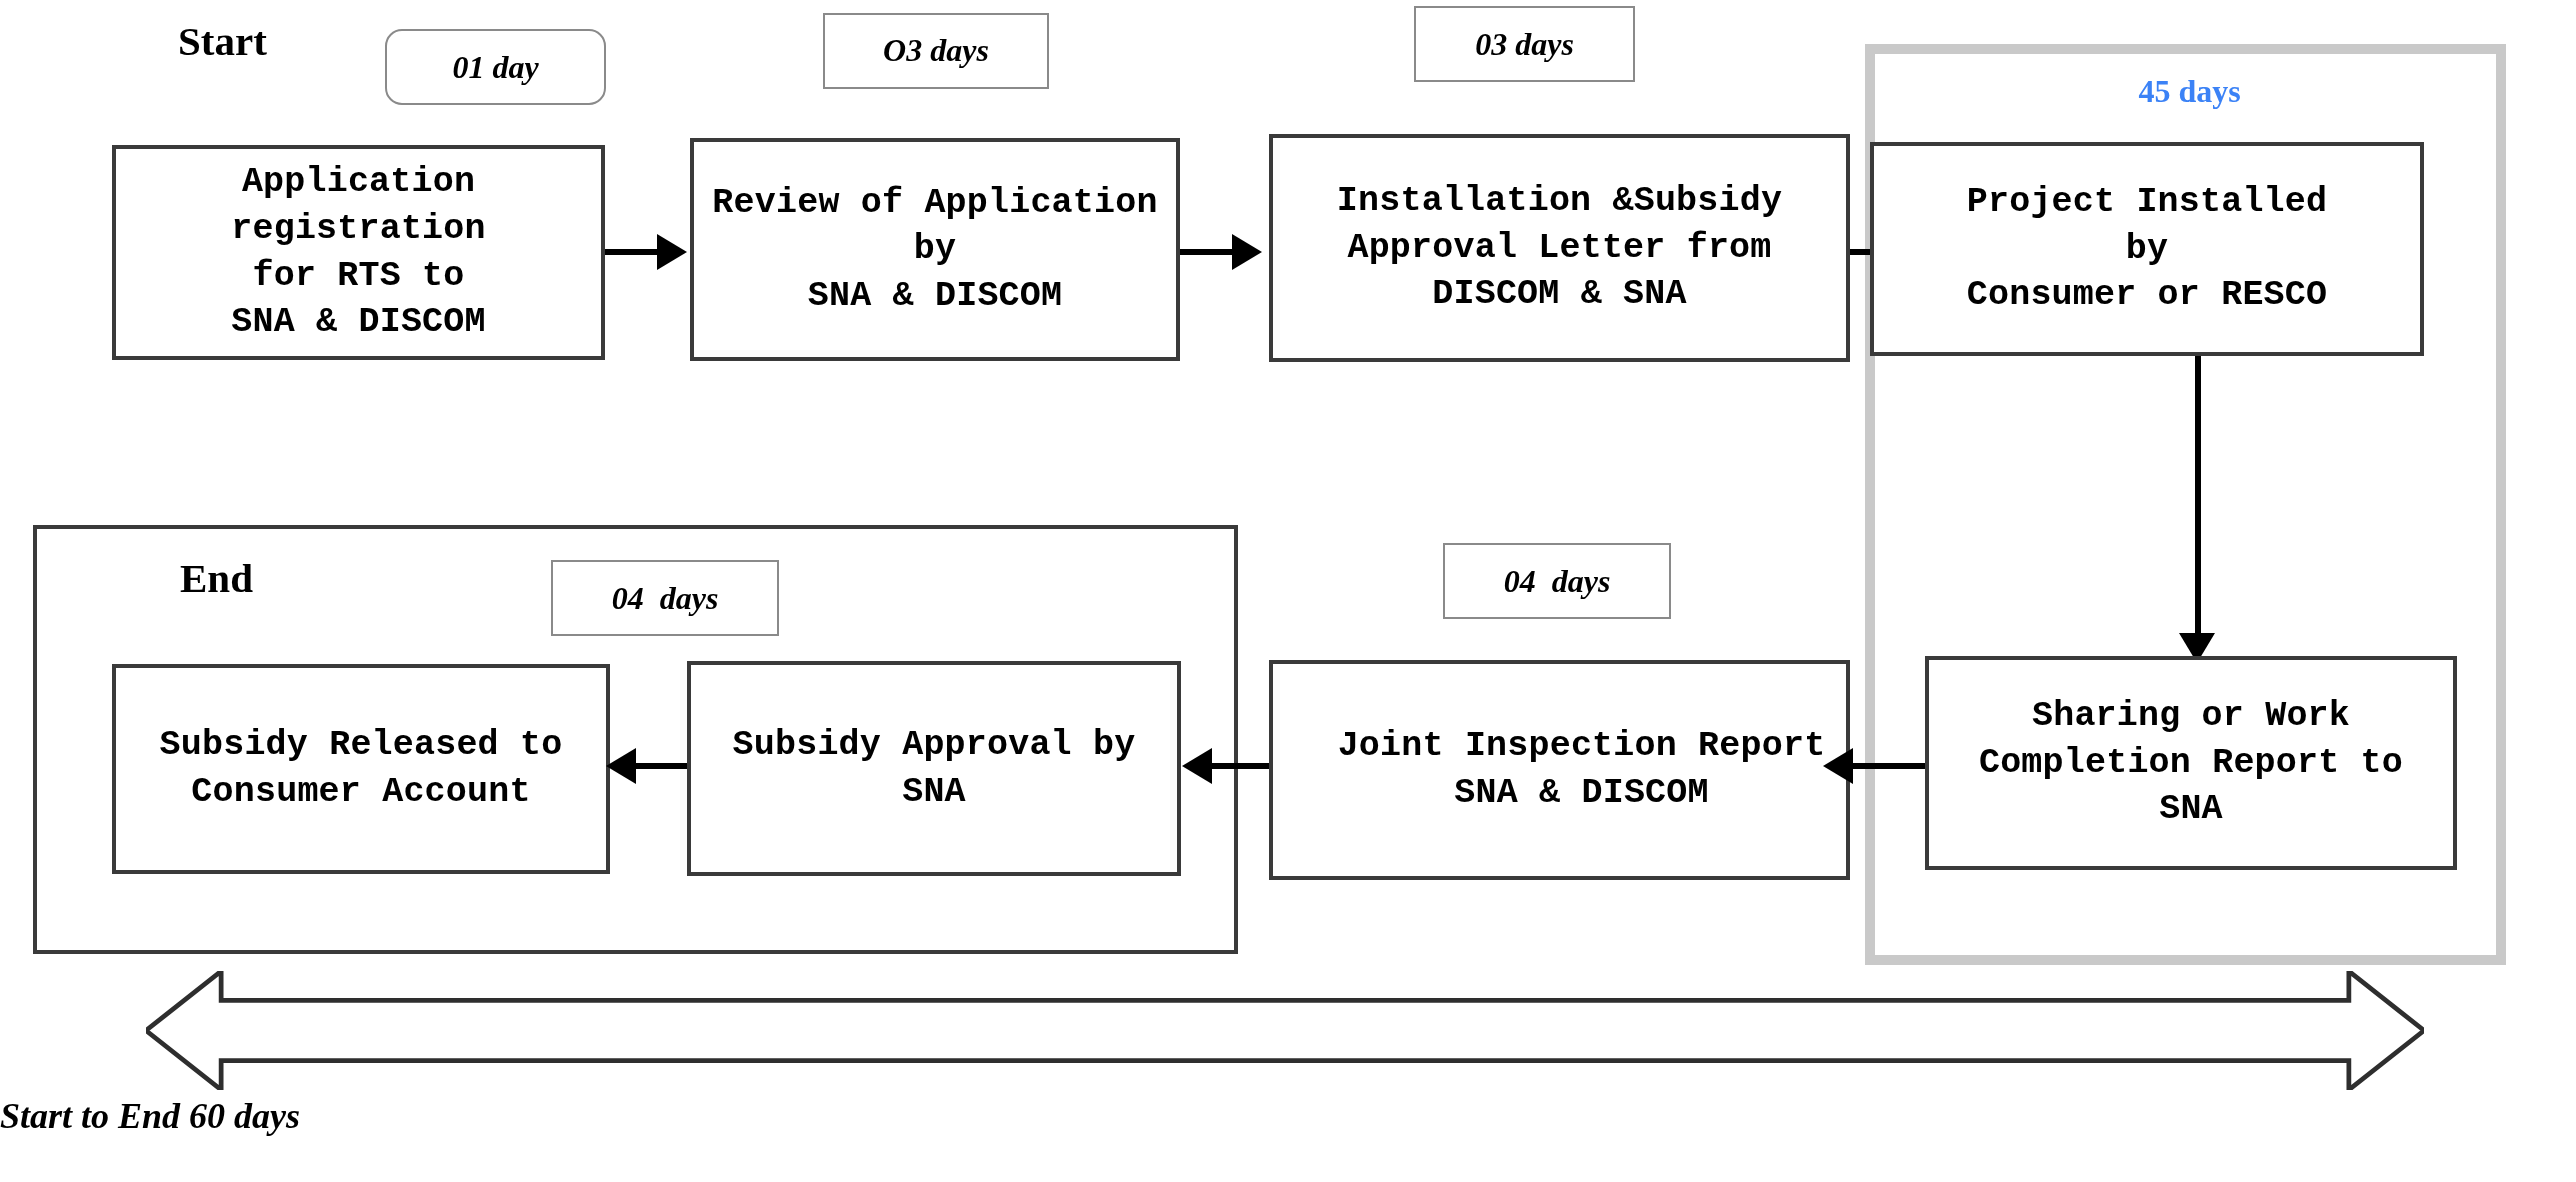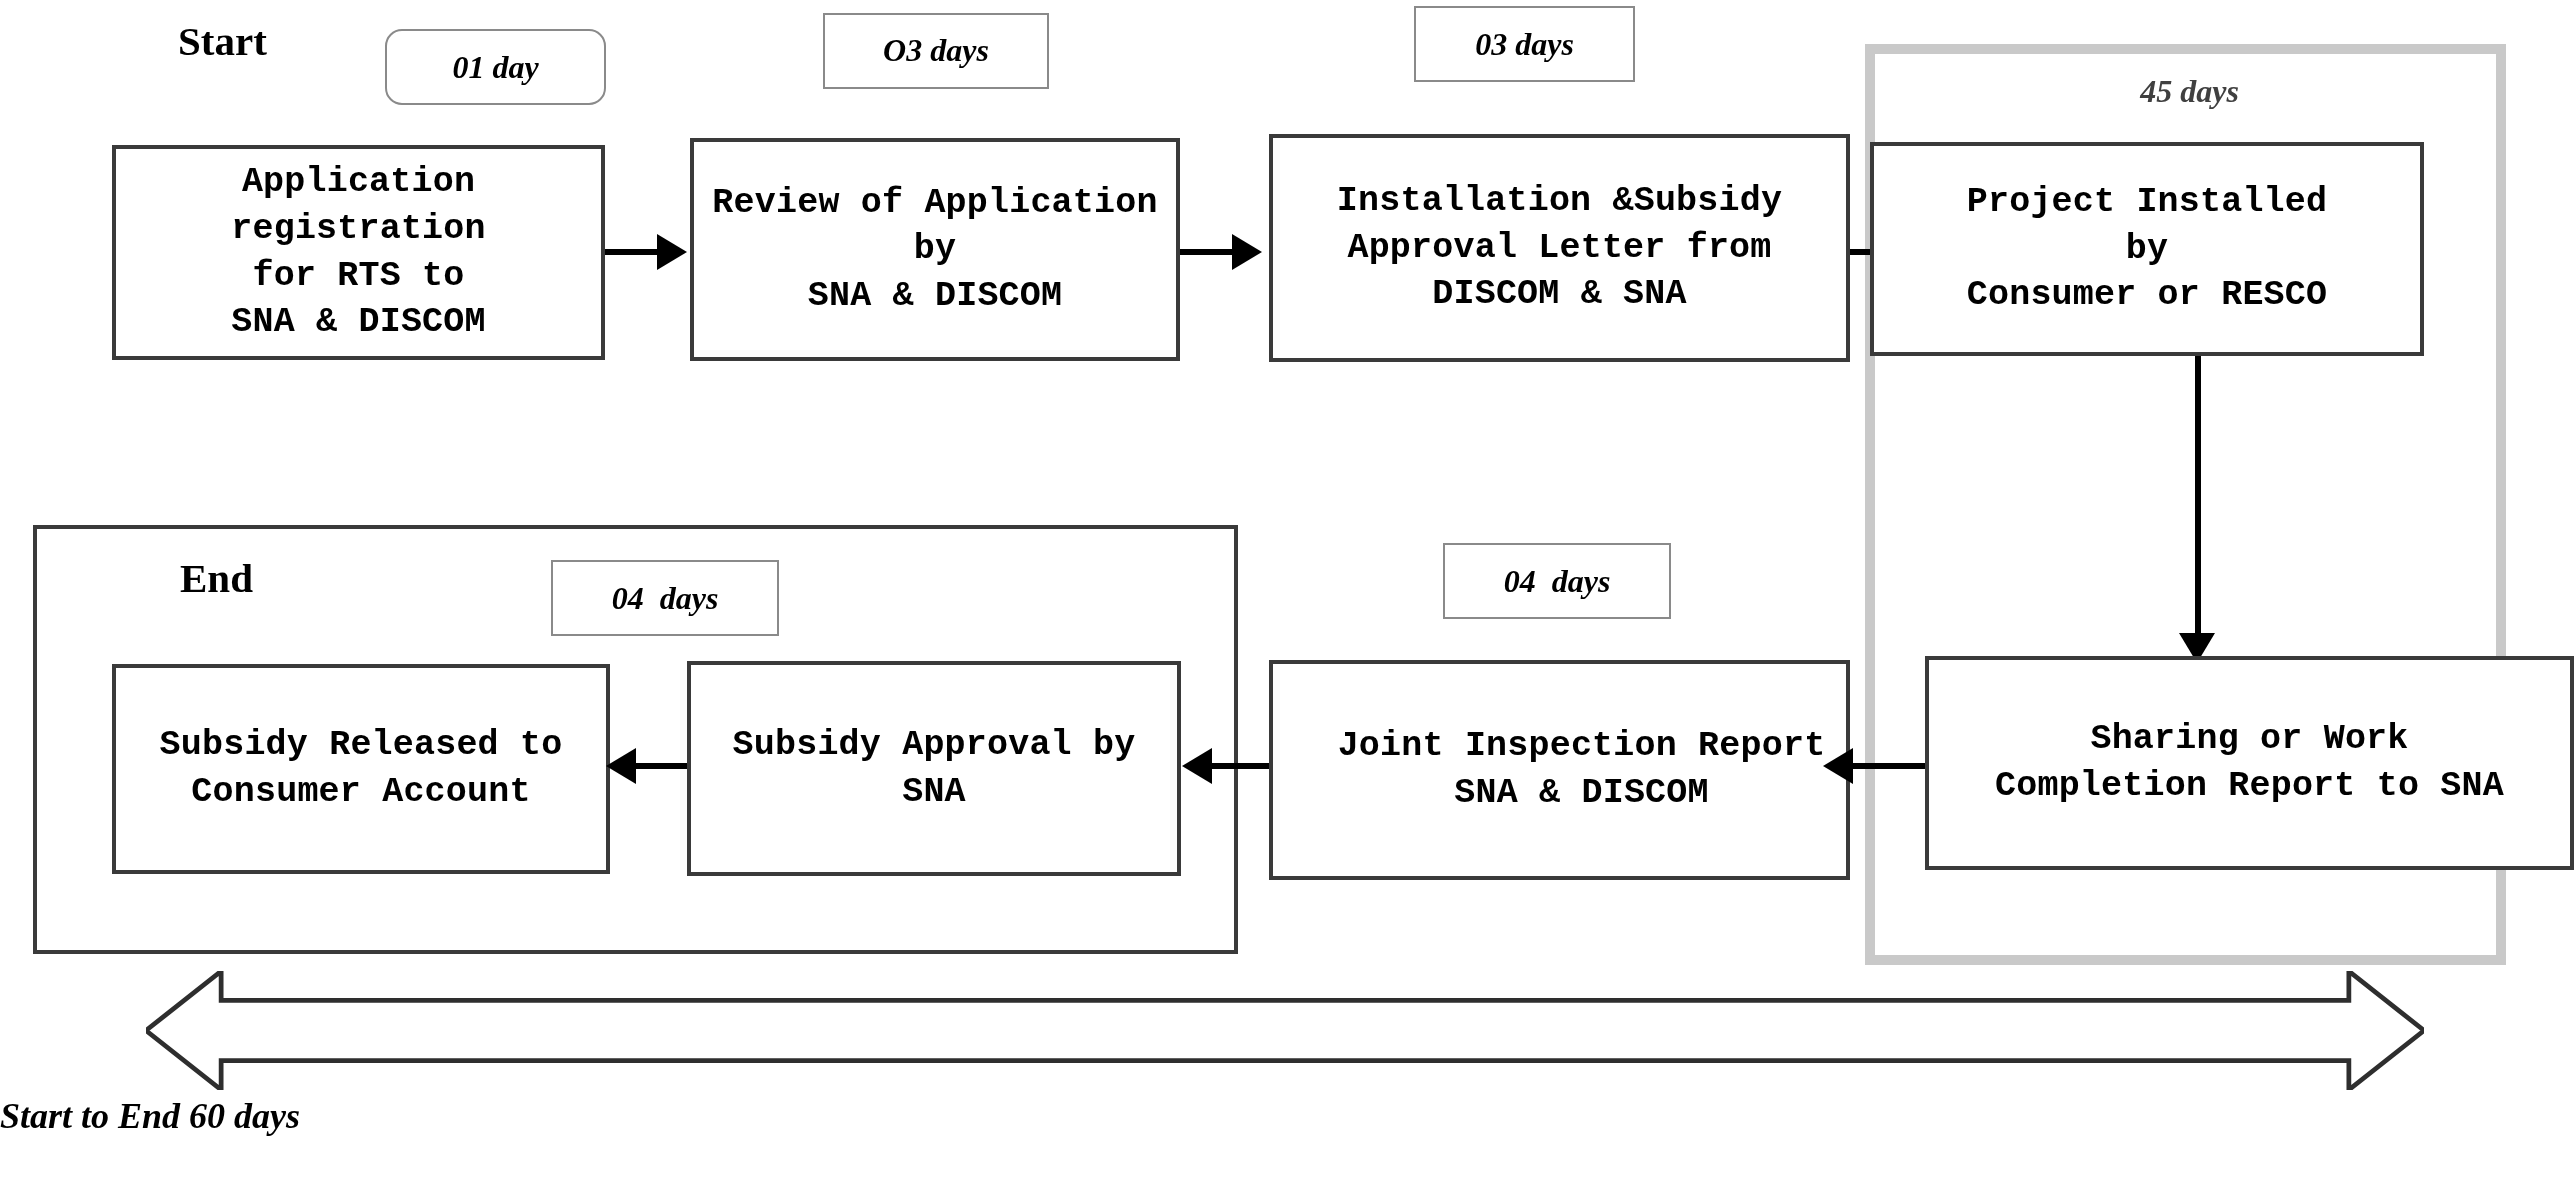--- a/index.html
+++ b/index.html
@@ -113,21 +113,21 @@
   <div class="abs heading" style="left:178px; top:17.4px;">Start</div>
 
   <div class="abs dur-box" style="left:385px; top:29px; width:221px; height:76px;border-radius:17px;">01 day</div>
 
   <div class="abs dur-box" style="left:823px; top:12.7px; width:226px; height:76px;">O3 days</div>
 
   <div class="abs dur-box" style="left:1414px; top:6.3px; width:221px; height:76px;">03 days</div>
 
   <div class="abs group-frame" style="left:1865px; top:44px; width:641px; height:921px;"></div>
 
-  <div class="abs" style="left:2063px; top:60px; width:253px; height:63px; display:flex; align-items:center; justify-content:center; font-style:italic; font-weight:bold; font-size:32px; color:#404040;">45 days</div>
+  <div class="abs" style="left:2063px; top:60px; width:253px; height:63px; display:flex; align-items:center; justify-content:center; font-weight:bold; font-size:32px; color:#3b82f6;">45 days</div>
 
   <div class="abs step-box" style="left:112px; top:145px; width:493px; height:215px;">
     <span class="txt">Application registration
 for RTS  to
 SNA &amp; DISCOM</span>
   </div>
 
   <div class="abs h-line" style="left:605px; top:249px; width:54px;"></div>
   <div class="abs arrow-right" style="left:657px; top:234px;"></div>
 
@@ -183,21 +183,21 @@
   <div class="abs arrow-left" style="left:1182px; top:748px;"></div>
 
   <div class="abs step-box" style="left:1269px; top:660px; width:581px; height:220px;padding-left:44px;">
     <span class="txt">Joint Inspection Report
 SNA &amp; DISCOM</span>
   </div>
 
   <div class="abs h-line" style="left:1853px; top:763px; width:87px;"></div>
   <div class="abs arrow-left" style="left:1823px; top:748px;"></div>
 
-  <div class="abs step-box" style="left:1925px; top:656px; width:649px; height:214px;text-align:center;">
+  <div class="abs step-box" style="left:1925px; top:656px; width:532px; height:214px;text-align:center;">
     <span class="txt">Sharing or Work
 Completion Report to SNA</span>
   </div>
 
   <svg class="abs span-arrow" style="left:146px; top:971px;" width="2278" height="119" viewBox="0 0 2880 150">
     <polygon points="0,75 95,0 95,37 2785,37 2785,0 2880,75 2785,150 2785,113 95,113 95,150" fill="#ffffff" stroke="#2e2e2e" stroke-width="6" stroke-linejoin="miter"></polygon>
   </svg>
 
   <div class="abs caption" style="left:0px; top:1095px; width:2576px;">Start to End 60 days</div>
 

